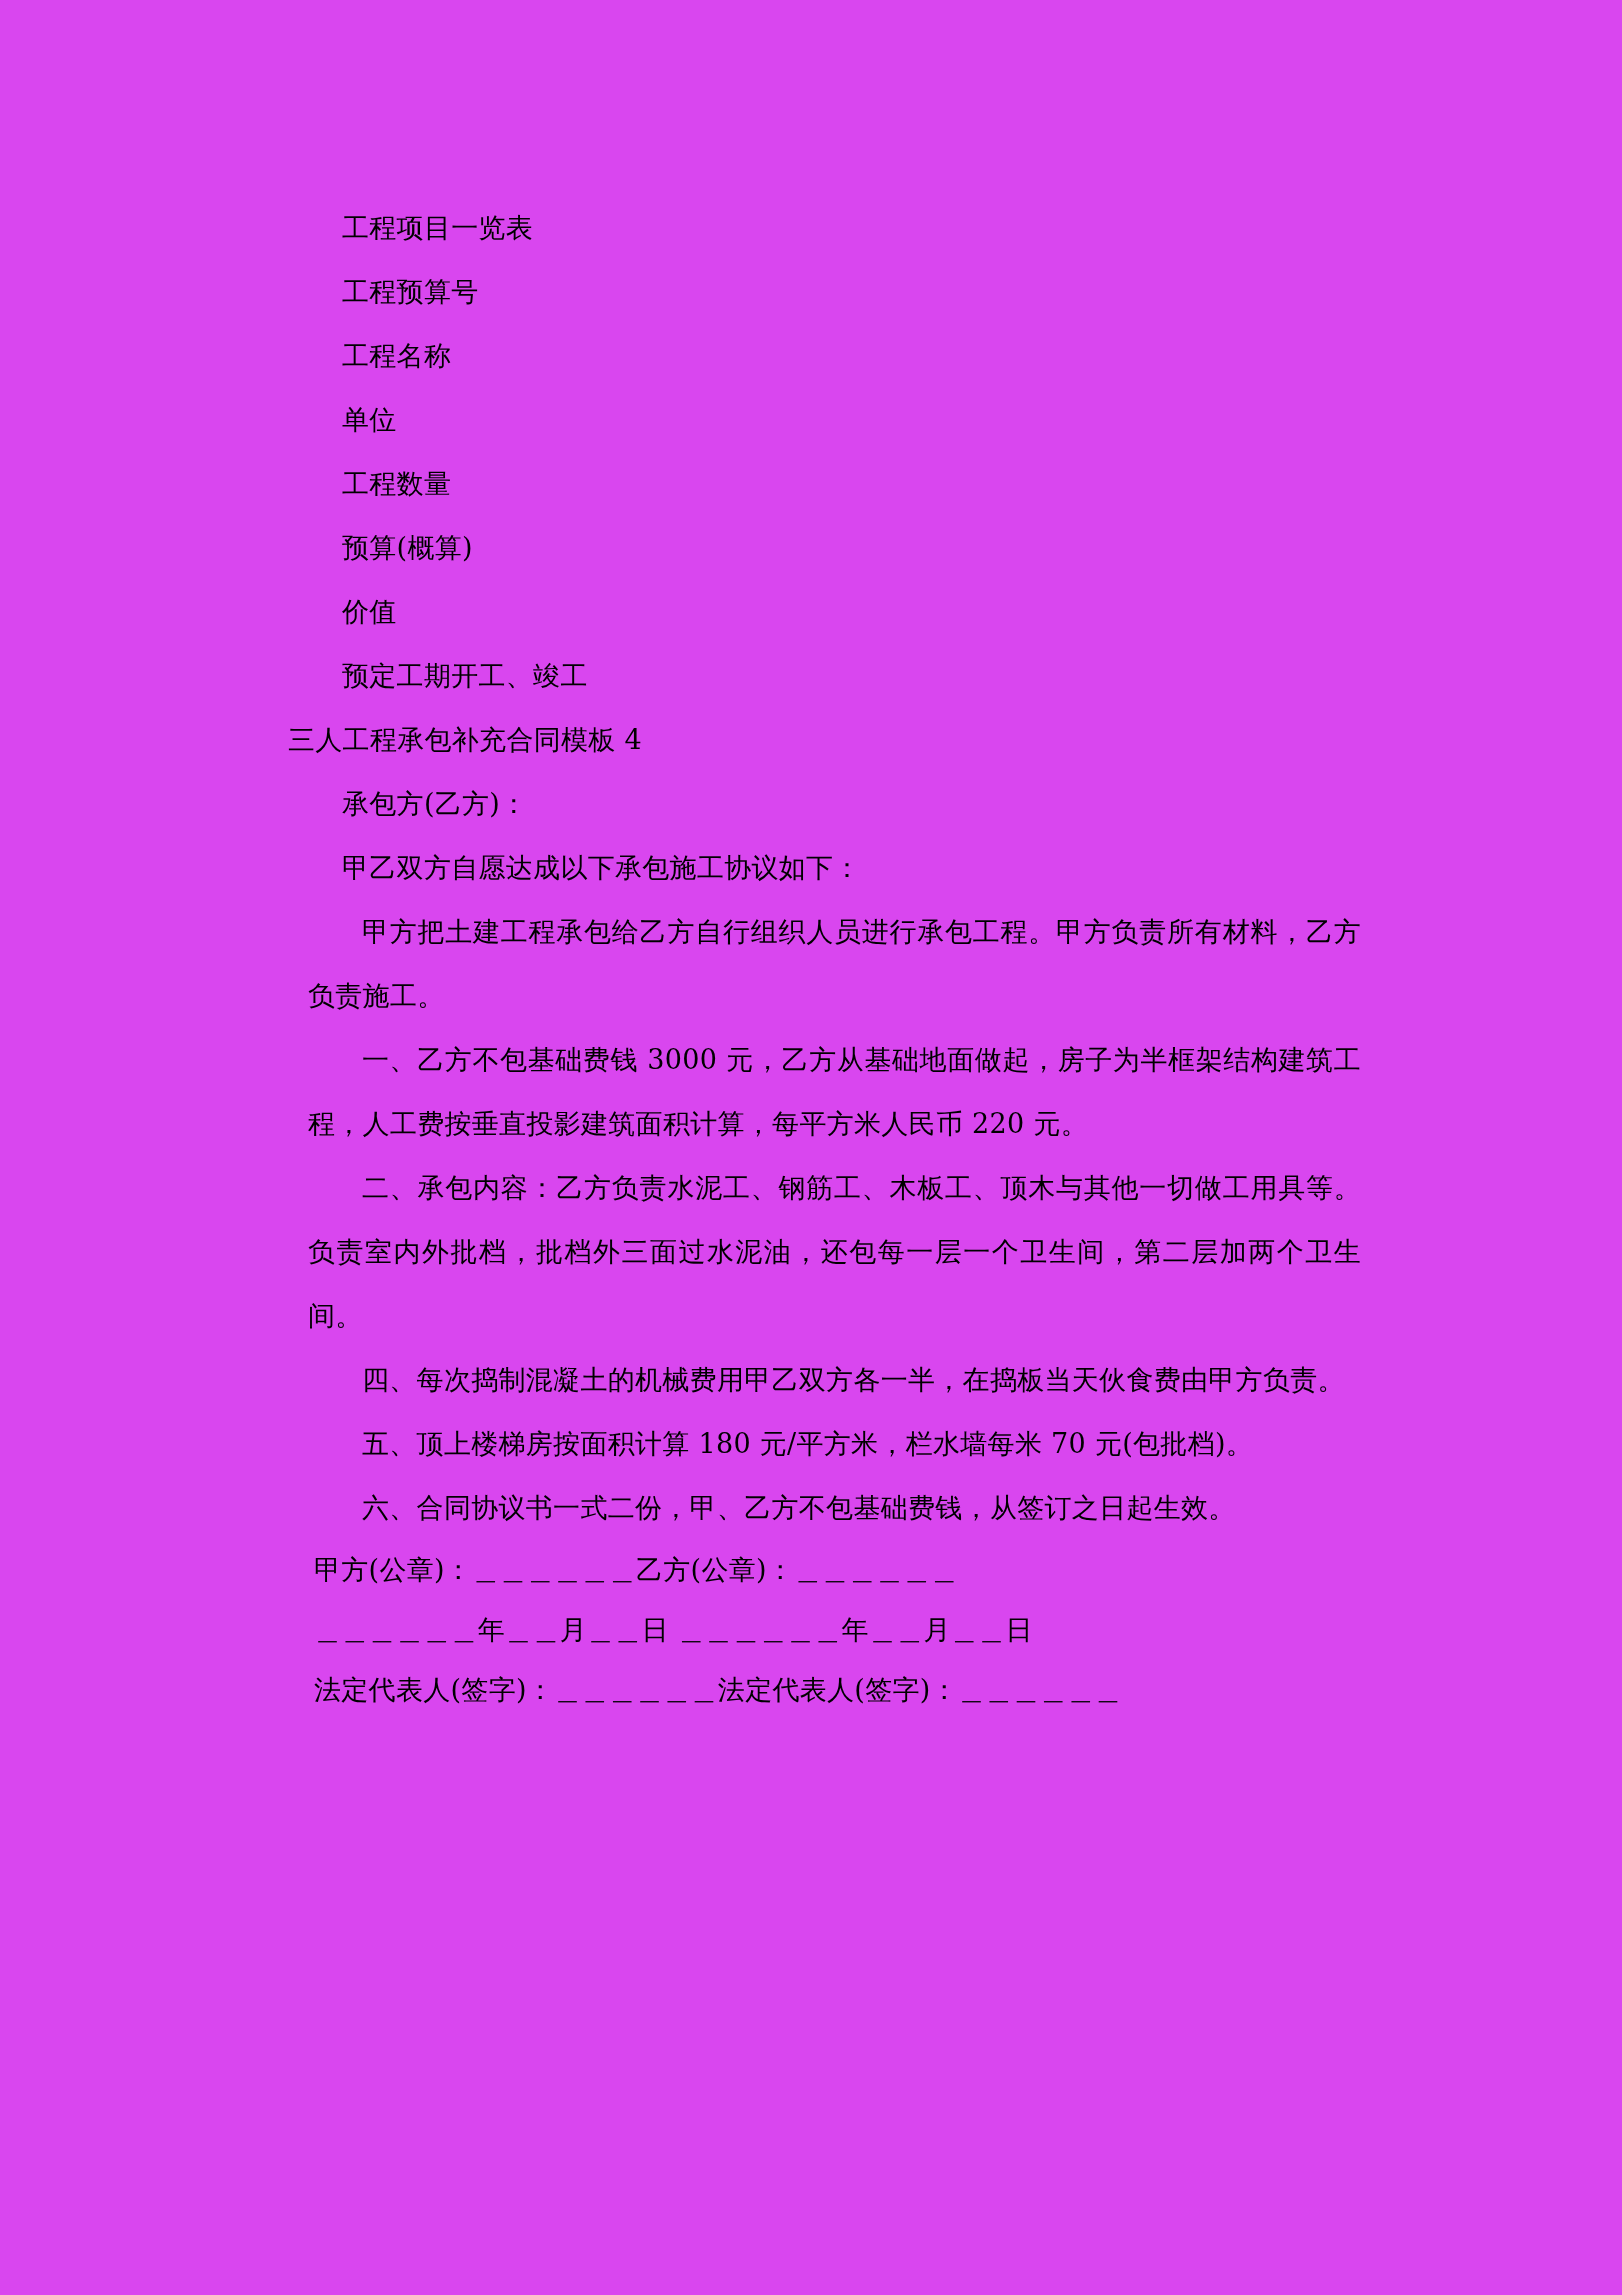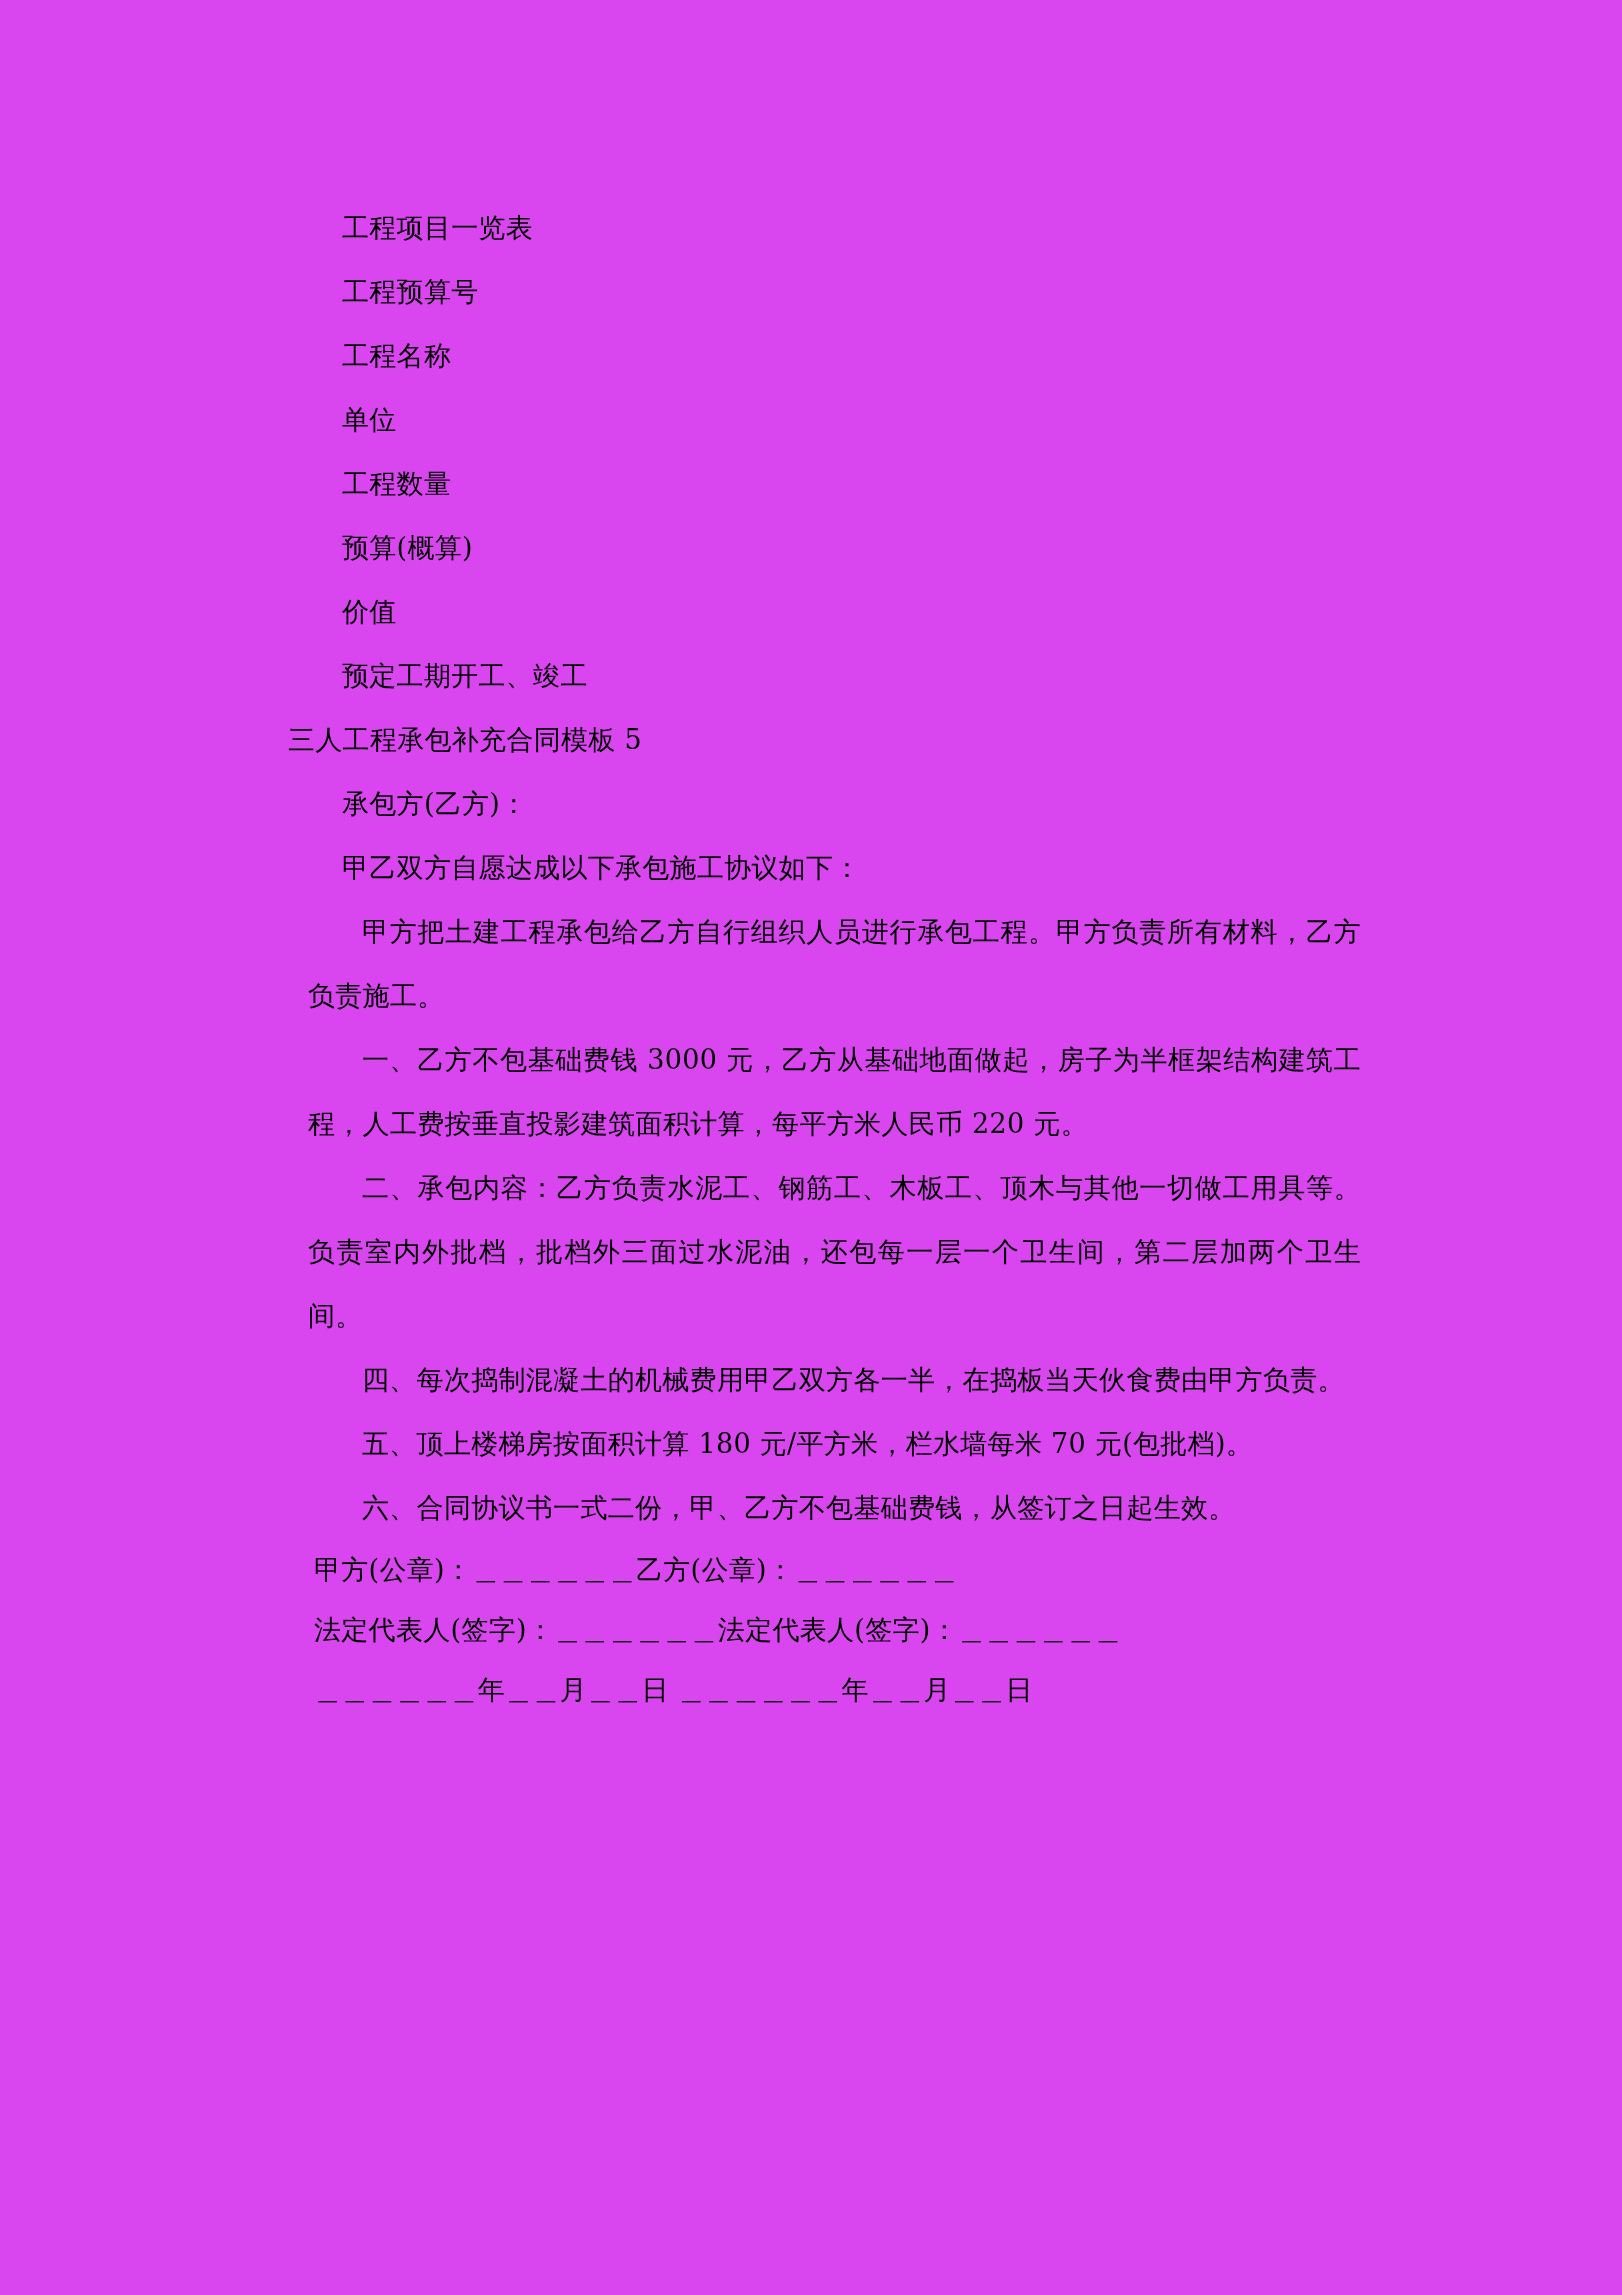--- a/index.html
+++ b/index.html
@@ -65,34 +65,34 @@
 
     <div class="line indent">工程项目一览表</div>
     <div class="line indent">工程预算号</div>
     <div class="line indent">工程名称</div>
     <div class="line indent">单位</div>
     <div class="line indent">工程数量</div>
     <div class="line indent">预算(概算)</div>
     <div class="line indent">价值</div>
     <div class="line indent">预定工期开工、竣工</div>
 
-    <div class="heading">三人工程承包补充合同模板 5</div>
+    <div class="heading">三人工程承包补充合同模板 4</div>
 
     <div class="line indent">承包方(乙方)：</div>
 
     <div class="line indent">甲乙双方自愿达成以下承包施工协议如下：</div>
 
     <div class="para">甲方把土建工程承包给乙方自行组织人员进行承包工程。甲方负责所有材料，乙方负责施工。</div>
 
     <div class="para">一、乙方不包基础费钱 3000 元，乙方从基础地面做起，房子为半框架结构建筑工程，人工费按垂直投影建筑面积计算，每平方米人民币 220 元。</div>
     <div class="para">二、承包内容：乙方负责水泥工、钢筋工、木板工、顶木与其他一切做工用具等。负责室内外批档，批档外三面过水泥油，还包每一层一个卫生间，第二层加两个卫生间。</div>
     <div class="para">四、每次捣制混凝土的机械费用甲乙双方各一半，在捣板当天伙食费由甲方负责。</div>
     <div class="para">五、顶上楼梯房按面积计算 180 元/平方米，栏水墙每米 70 元(包批档)。</div>
     <div class="para">六、合同协议书一式二份，甲、乙方不包基础费钱，从签订之日起生效。</div>
 
     <div class="sign-line tight">甲方(公章)：＿＿＿＿＿＿乙方(公章)：＿＿＿＿＿＿</div>
+    <div class="sign-line tight">＿＿＿＿＿＿年＿＿月＿＿日 ＿＿＿＿＿＿年＿＿月＿＿日</div>
     <div class="sign-line tight">法定代表人(签字)：＿＿＿＿＿＿法定代表人(签字)：＿＿＿＿＿＿</div>
-    <div class="sign-line tight">＿＿＿＿＿＿年＿＿月＿＿日 ＿＿＿＿＿＿年＿＿月＿＿日</div>
 
 
   </div>
 </div>
 
 
 </body></html>

